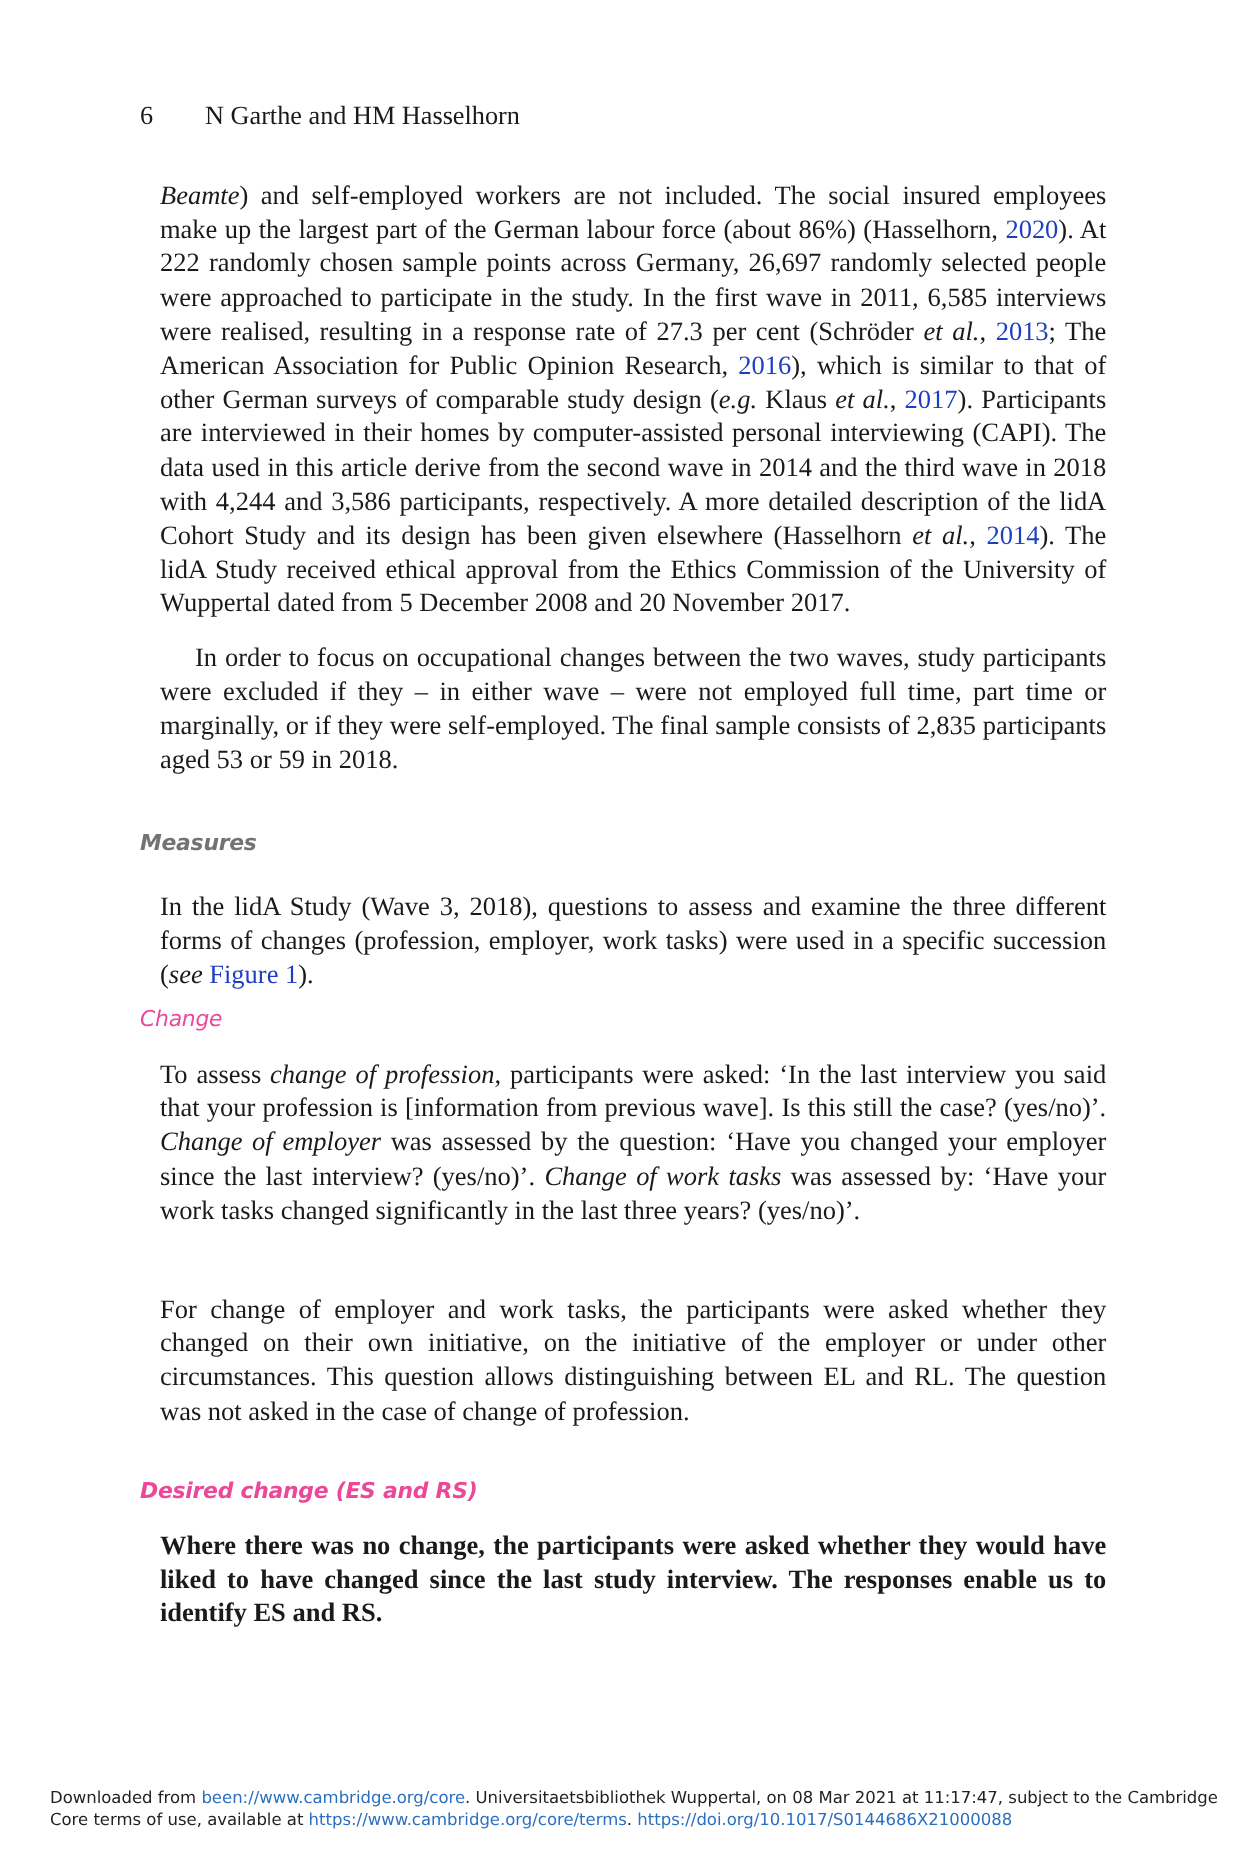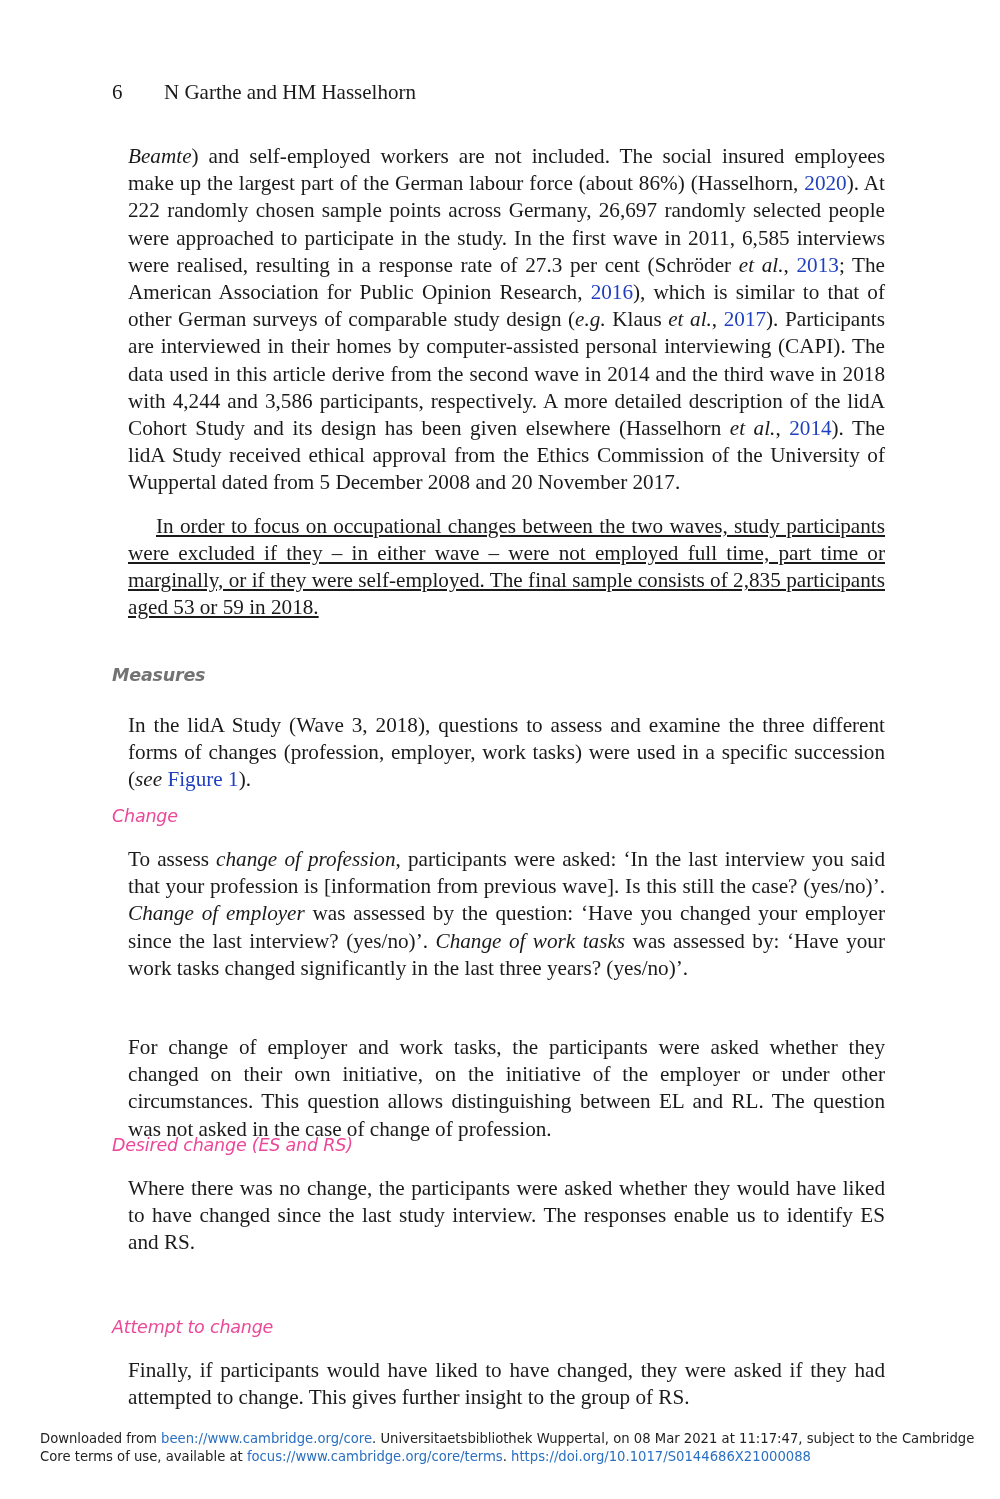--- a/index.html
+++ b/index.html
@@ -3,21 +3,21 @@
   <meta charset="utf-8">
   <style>
     html, body { margin: 0; padding: 0; background: #ffffff; }
     body { width: 1000px; height: 1499px; position: relative; overflow: hidden; }
     .page { position: absolute; left: 0; top: 0; width: 833px; height: 1499px; }
     .serif { font-family: "Liberation Serif", "DejaVu Serif", serif; color: #1a1a1a; }
     .running-head { position: absolute; left: 112px; top: 80px; font-size: 21px; }
     .running-head .pno { display: inline-block; width: 52px; }
     .body-text { position: absolute; left: 112px; width: 789px; font-size: 21.2px; line-height: 27.2px; text-align: justify; hyphens: manual; }
     .body-text p { margin: 16px; }
-    .indent { text-indent: 28px; text-decoration: underline; }
+    .indent { text-indent: 28px; }
     .lnk { color: #1f3fbf; }
     i { font-style: italic; }
     .heading-bold { position: absolute; left: 112px; font-family: "DejaVu Sans", "Liberation Sans", sans-serif; font-weight: bold; font-style: italic; color: #737373; font-size: 17.5px; letter-spacing: -0.2px; }
     .subhead { font-family: "DejaVu Sans", "Liberation Sans", sans-serif; font-style: italic; color: #ec4899; font-size: 17.5px; line-height: 27px; margin: 0; letter-spacing: -0.2px; }
     .block { position: absolute; left: 112px; width: 789px; }
     .footer { position: absolute; left: 40px; top: 1430px; width: 940px; font-family: "DejaVu Sans", "Liberation Sans", sans-serif; font-size: 13.2px; line-height: 18px; color: #222; }
     .footer .lnk { color: #2a6fc0; }
   </style>
 </head>
 <body>
@@ -45,31 +45,25 @@
       <p><span>To assess </span><i>change of profession</i><span>, participants were asked: ‘In the last interview you said that your profession is [information from previous wave]. Is this still the case? (yes/no)’. </span><i>Change of employer</i><span> was assessed by the question: ‘Have you changed your employer since the last interview? (yes/no)’. </span><i>Change of work tasks</i><span> was assessed by: ‘Have your work tasks changed significantly in the last three years? (yes/no)’.</span></p>
     </div>
   </div>
 
   <div class="block" style="top:1018px;">
     <div class="body-text serif" style="position:static; width:789px;">
       <p>For change of employer and work tasks, the participants were asked whether they changed on their own initiative, on the initiative of the employer or under other circumstances. This question allows distinguishing between EL and RL. The question was not asked in the case of change of profession.</p>
     </div>
   </div>
 
-  <div class="block" style="top:1132px;">
+  <div class="block" style="top:1180px;font-weight:bold;">
     <p class="subhead">Desired change (ES and RS)</p>
     <div class="body-text serif" style="position:static; width:789px;">
       <p>Where there was no change, the participants were asked whether they would have liked to have changed since the last study interview. The responses enable us to identify ES and RS.</p>
     </div>
   </div>
 
-  <div class="block" style="top:1314px;">
-    <p class="subhead">Attempt to change</p>
-    <div class="body-text serif" style="position:static; width:789px;">
-      <p>Finally, if participants would have liked to have changed, they were asked if they had attempted to change. This gives further insight to the group of RS.</p>
-    </div>
-  </div>
 
   <div class="footer">
-    <span>Downloaded from </span><a class="lnk">been://www.cambridge.org/core</a><span>. Universitaetsbibliothek Wuppertal, on 08 Mar 2021 at 11:17:47, subject to the Cambridge Core terms of use, available at </span><a class="lnk">focus://www.cambridge.org/core/terms</a><span>. </span><a class="lnk">https://doi.org/10.1017/S0144686X21000088</a>
+    <span>Downloaded from </span><a class="lnk">been://www.cambridge.org/core</a><span>. Universitaetsbibliothek Wuppertal, on 08 Mar 2021 at 11:17:47, subject to the Cambridge Core terms of use, available at </span><a class="lnk">https://www.cambridge.org/core/terms</a><span>. </span><a class="lnk">https://doi.org/10.1017/S0144686X21000088</a>
   </div>
 
 </div>
 
 </body></html>

